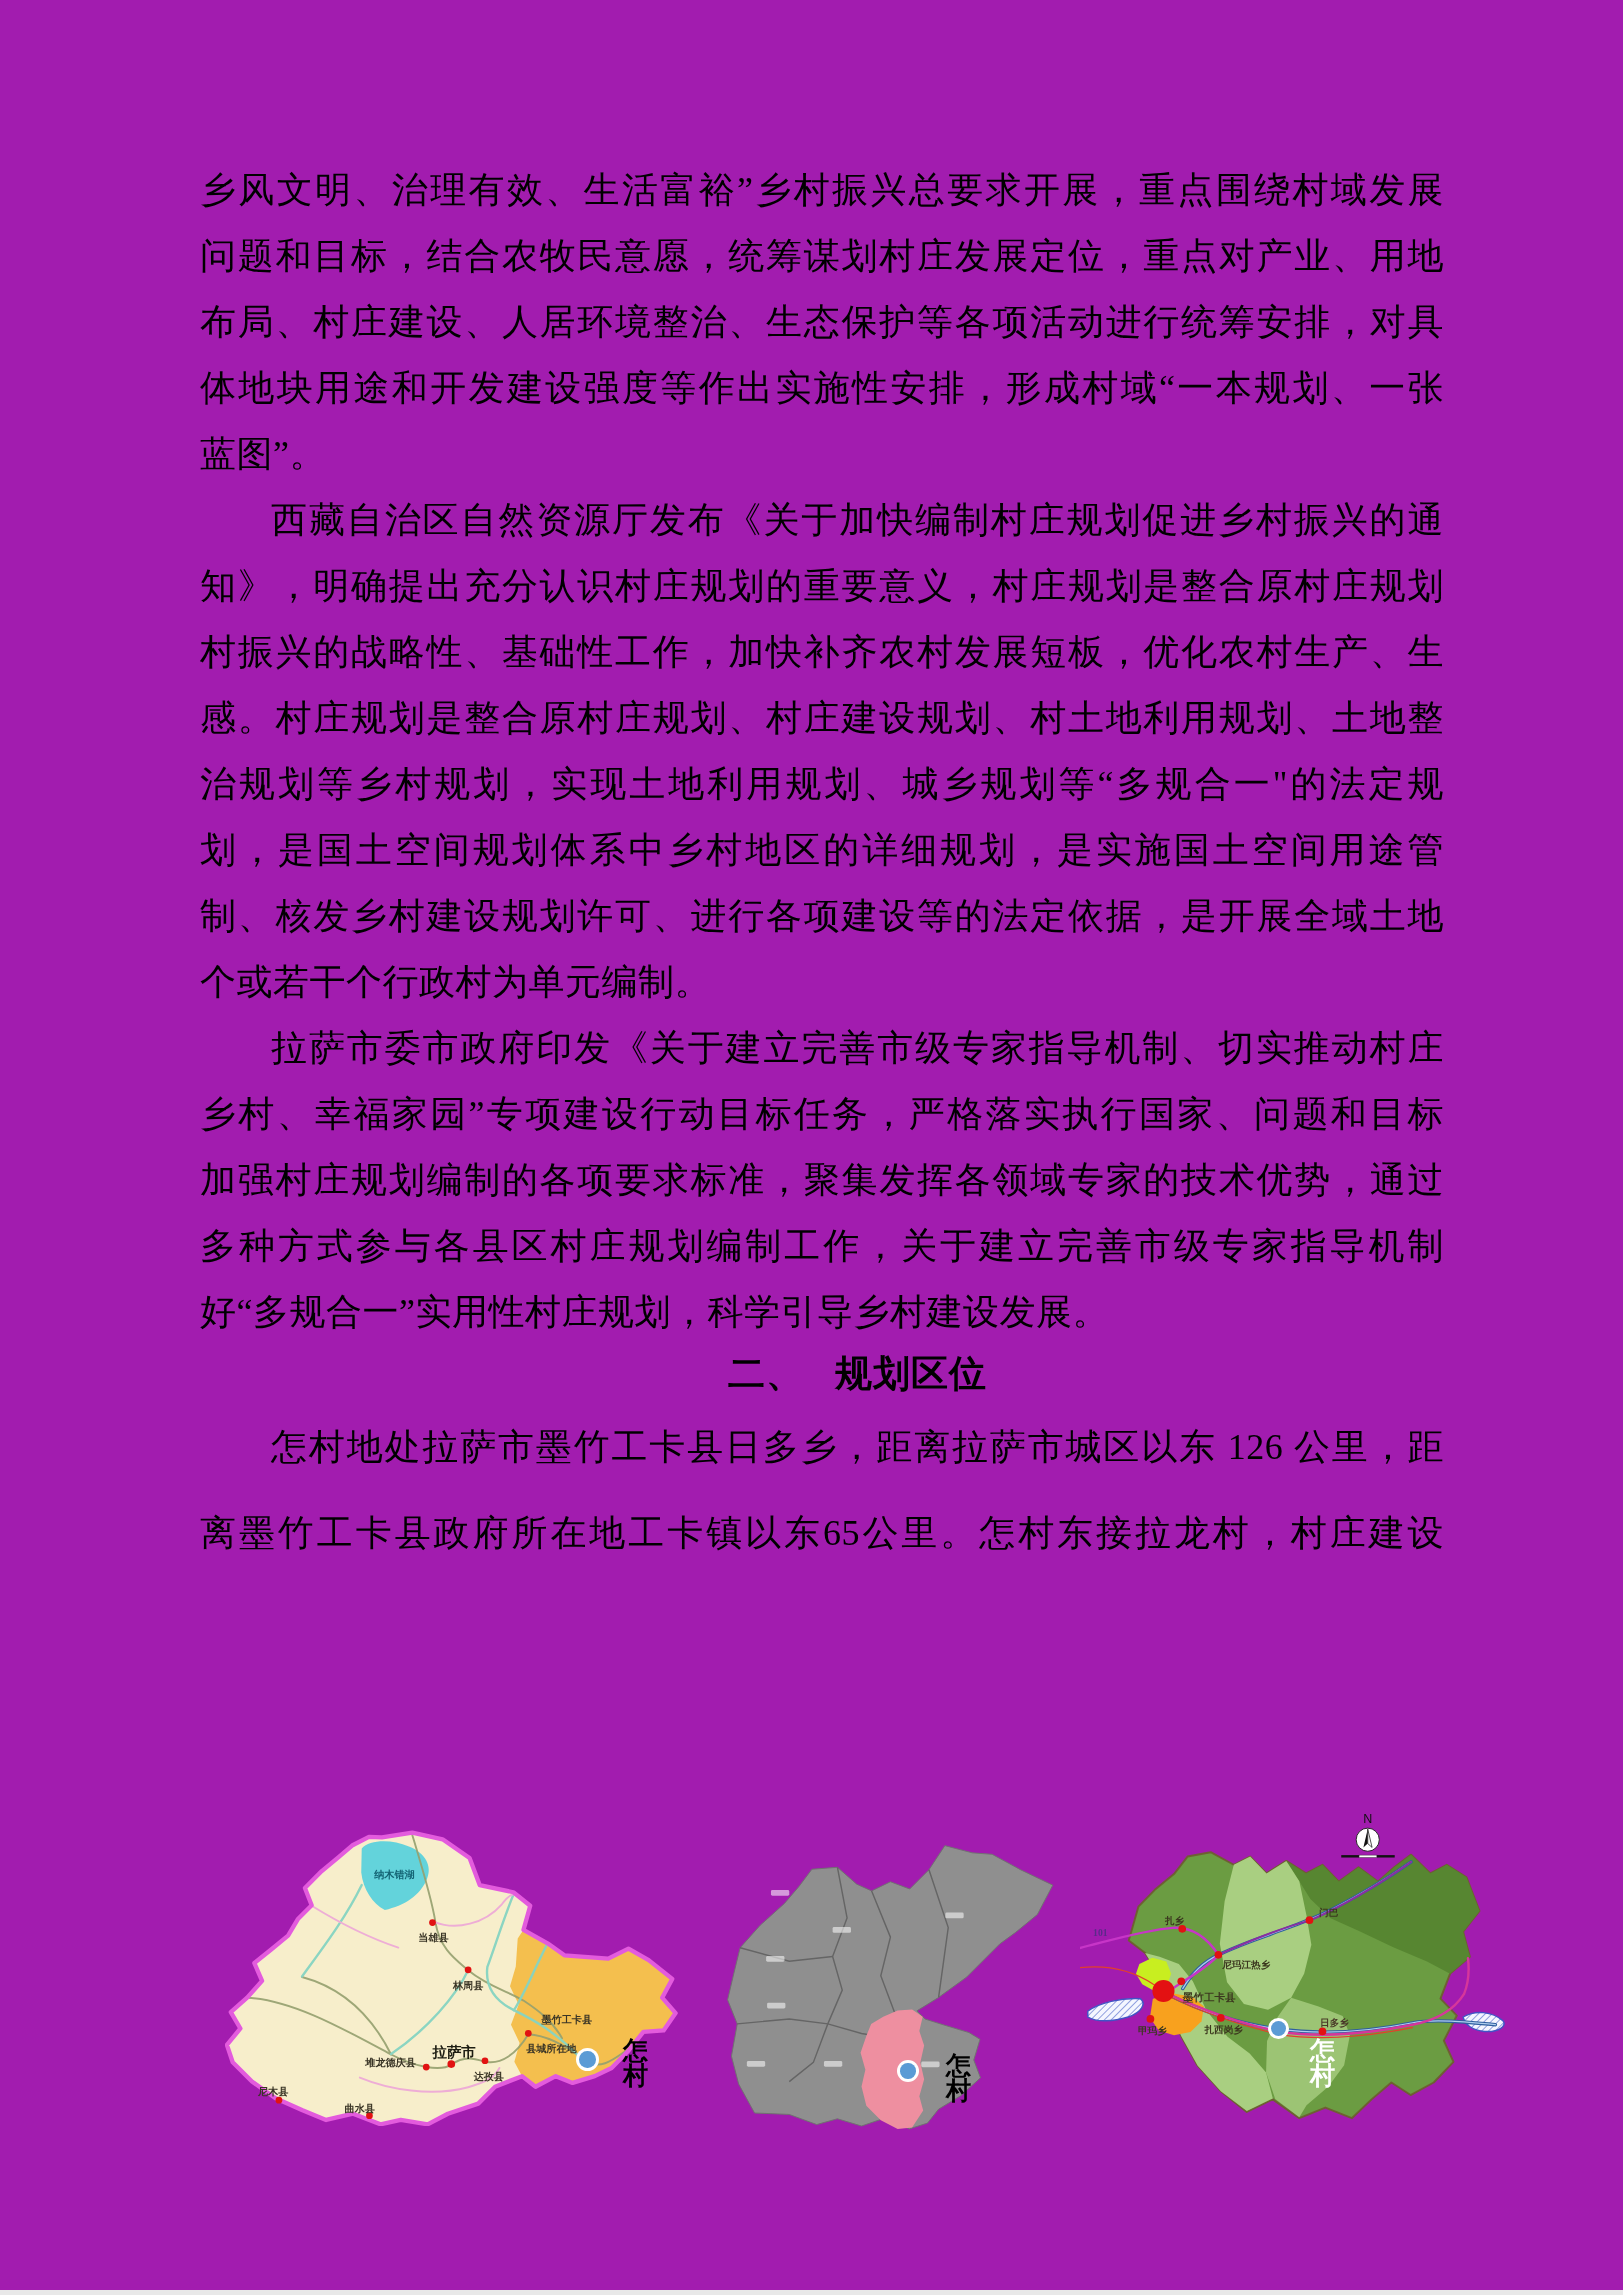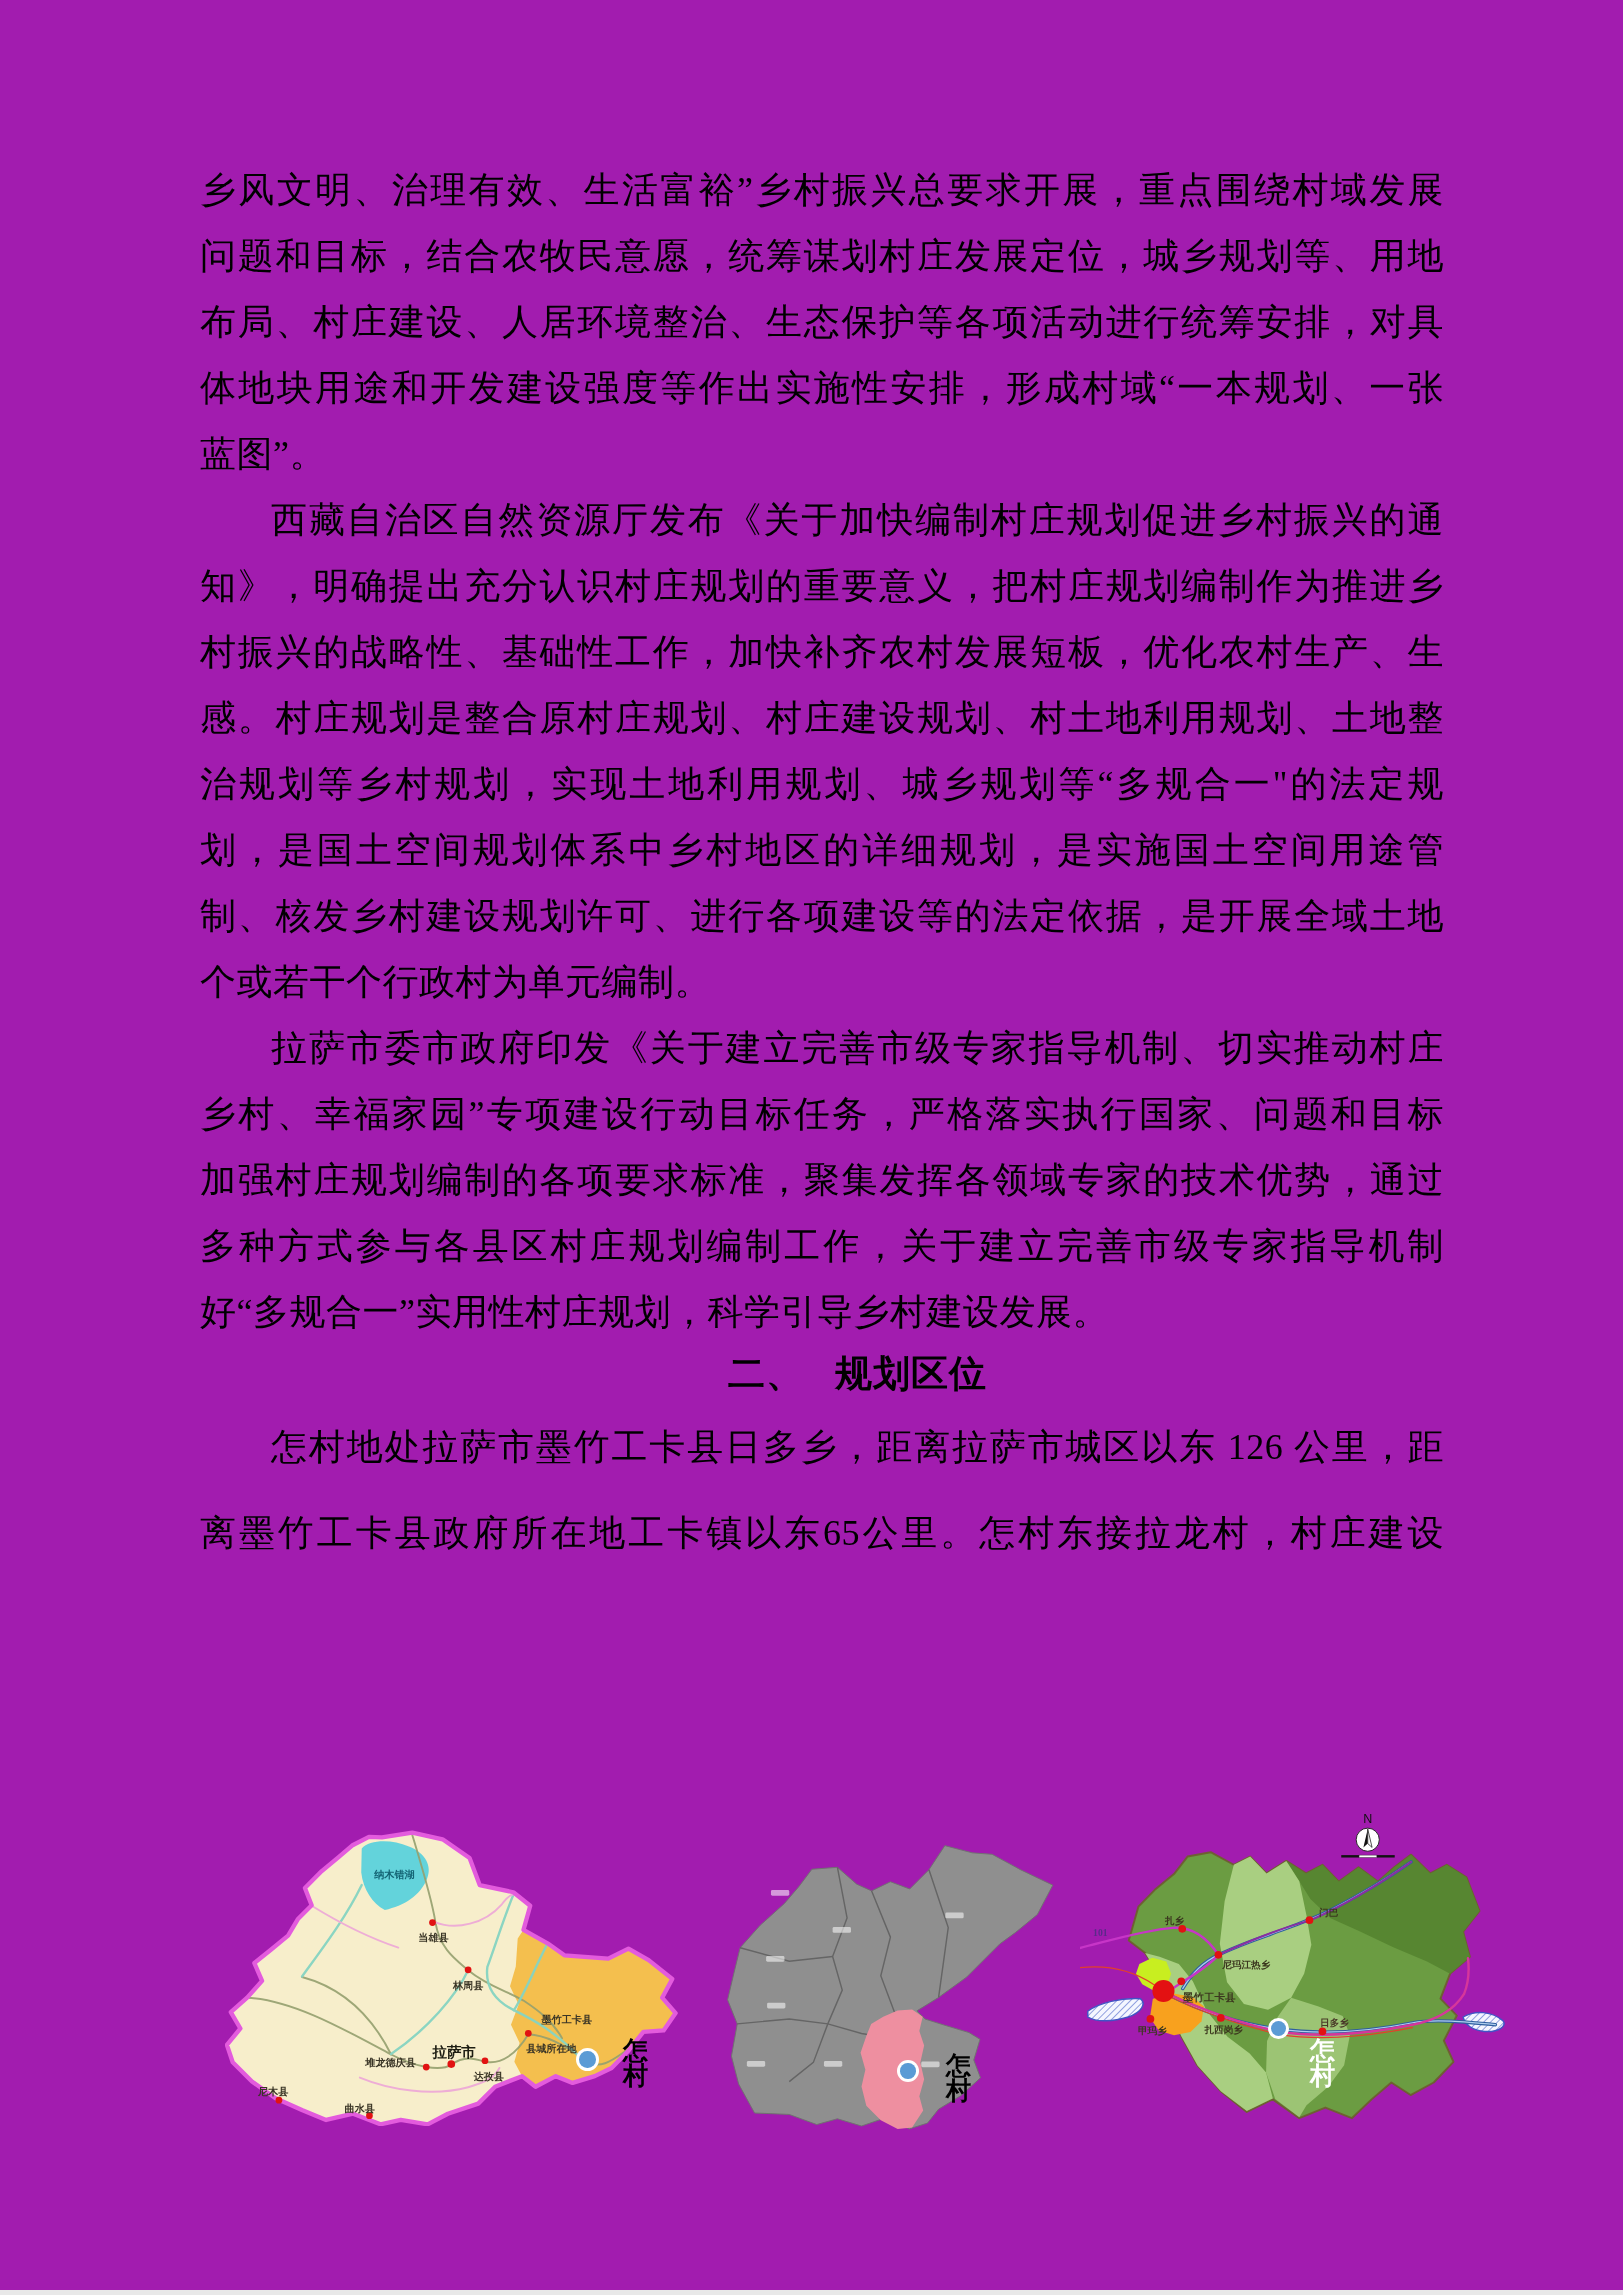--- a/index.html
+++ b/index.html
@@ -49,27 +49,27 @@
   .m3label{font-family:"Liberation Serif","DejaVu Serif",serif;font-weight:600;
       fill:#3c381f;font-size:20px;}
 </style>
 </head>
 <body>
 
 <div class="page">
 
   <div class="textblock">
     <p class="ln fill">乡风文明、治理有效、生活富裕”乡村振兴总要求开展，重点围绕村域发展</p>
-    <p class="ln fill">问题和目标，结合农牧民意愿，统筹谋划村庄发展定位，城乡规划等、用地</p>
+    <p class="ln fill">问题和目标，结合农牧民意愿，统筹谋划村庄发展定位，重点对产业、用地</p>
     <p class="ln fill">布局、村庄建设、人居环境整治、生态保护等各项活动进行统筹安排，对具</p>
     <p class="ln fill">体地块用途和开发建设强度等作出实施性安排，形成村域“一本规划、一张</p>
     <p class="ln end">蓝图”。</p>
 
     <p class="ln fill ind">西藏自治区自然资源厅发布《关于加快编制村庄规划促进乡村振兴的通</p>
-    <p class="ln fill">知》，明确提出充分认识村庄规划的重要意义，把村庄规划编制作为推进乡</p>
+    <p class="ln fill">知》，明确提出充分认识村庄规划的重要意义，村庄规划是整合原村庄规划</p>
     <p class="ln fill">村振兴的战略性、基础性工作，加快补齐农村发展短板，优化农村生产、生</p>
     <p class="ln fill">感。村庄规划是整合原村庄规划、村庄建设规划、村土地利用规划、土地整</p>
     <p class="ln fill">治规划等乡村规划，实现土地利用规划、城乡规划等“多规合一"的法定规</p>
     <p class="ln fill">划，是国土空间规划体系中乡村地区的详细规划，是实施国土空间用途管</p>
     <p class="ln fill">制、核发乡村建设规划许可、进行各项建设等的法定依据，是开展全域土地</p>
     <p class="ln end">个或若干个行政村为单元编制。</p>
 
     <p class="ln fill ind">拉萨市委市政府印发《关于建立完善市级专家指导机制、切实推动村庄</p>
     <p class="ln fill">乡村、幸福家园”专项建设行动目标任务，严格落实执行国家、问题和目标</p>
     <p class="ln fill">加强村庄规划编制的各项要求标准，聚集发挥各领域专家的技术优势，通过</p>

